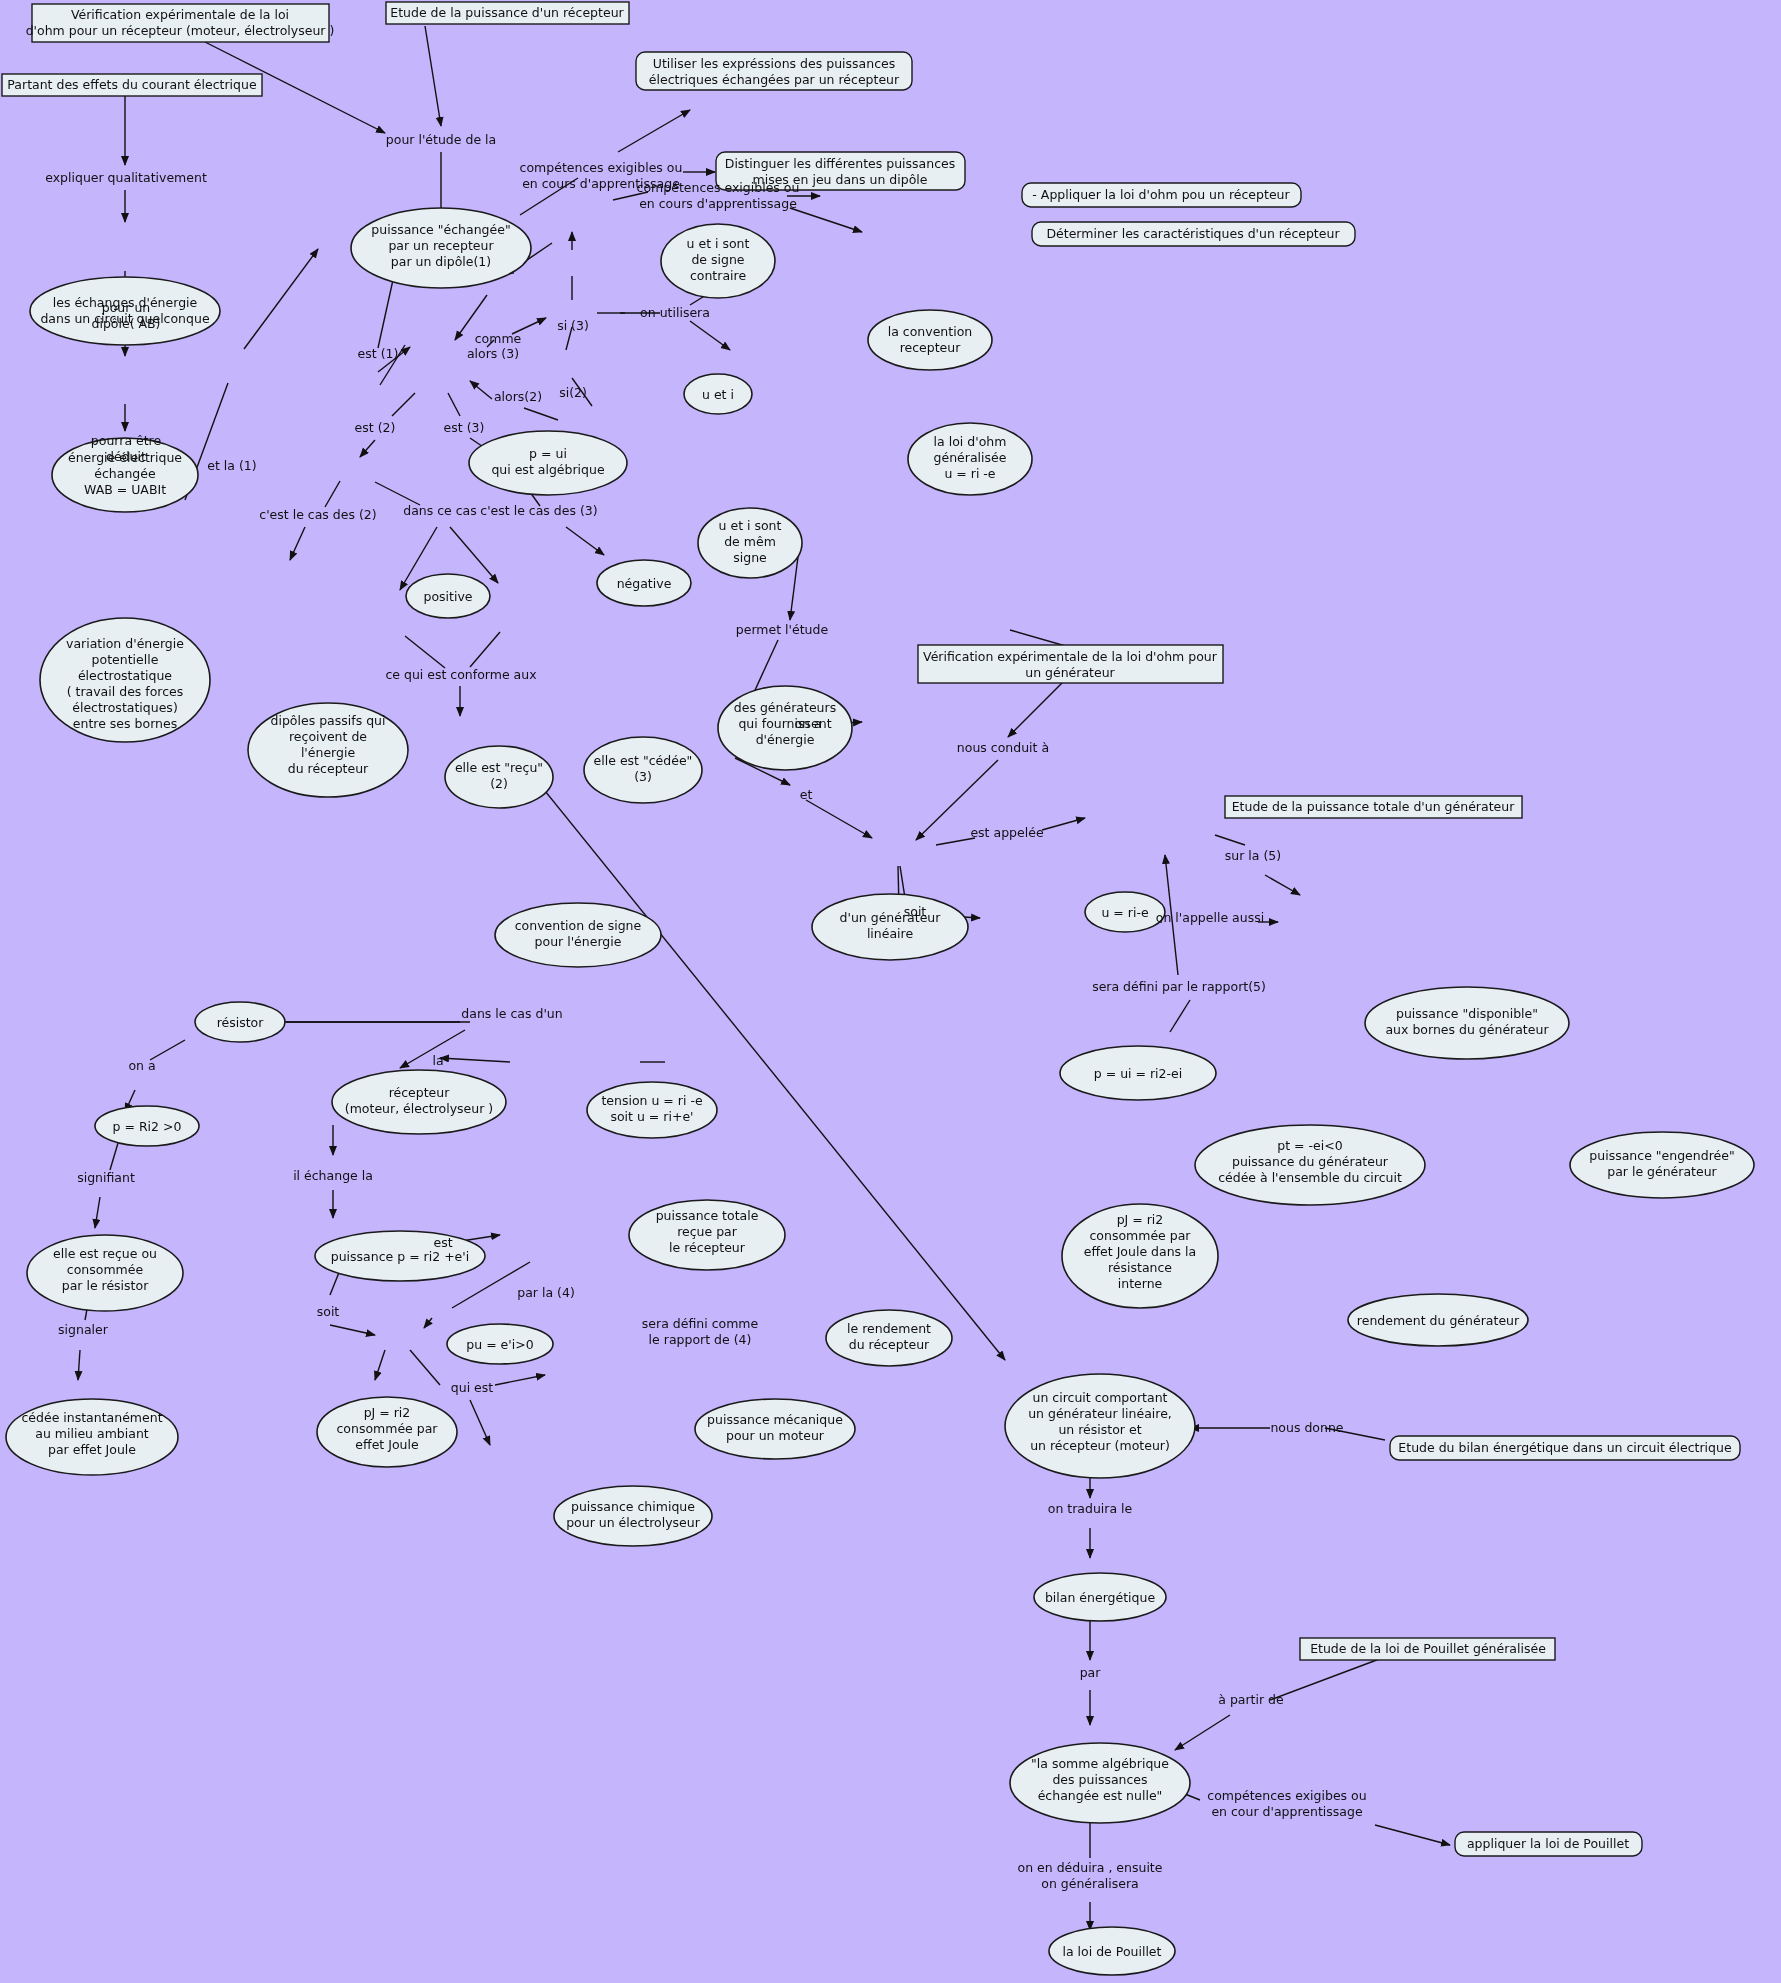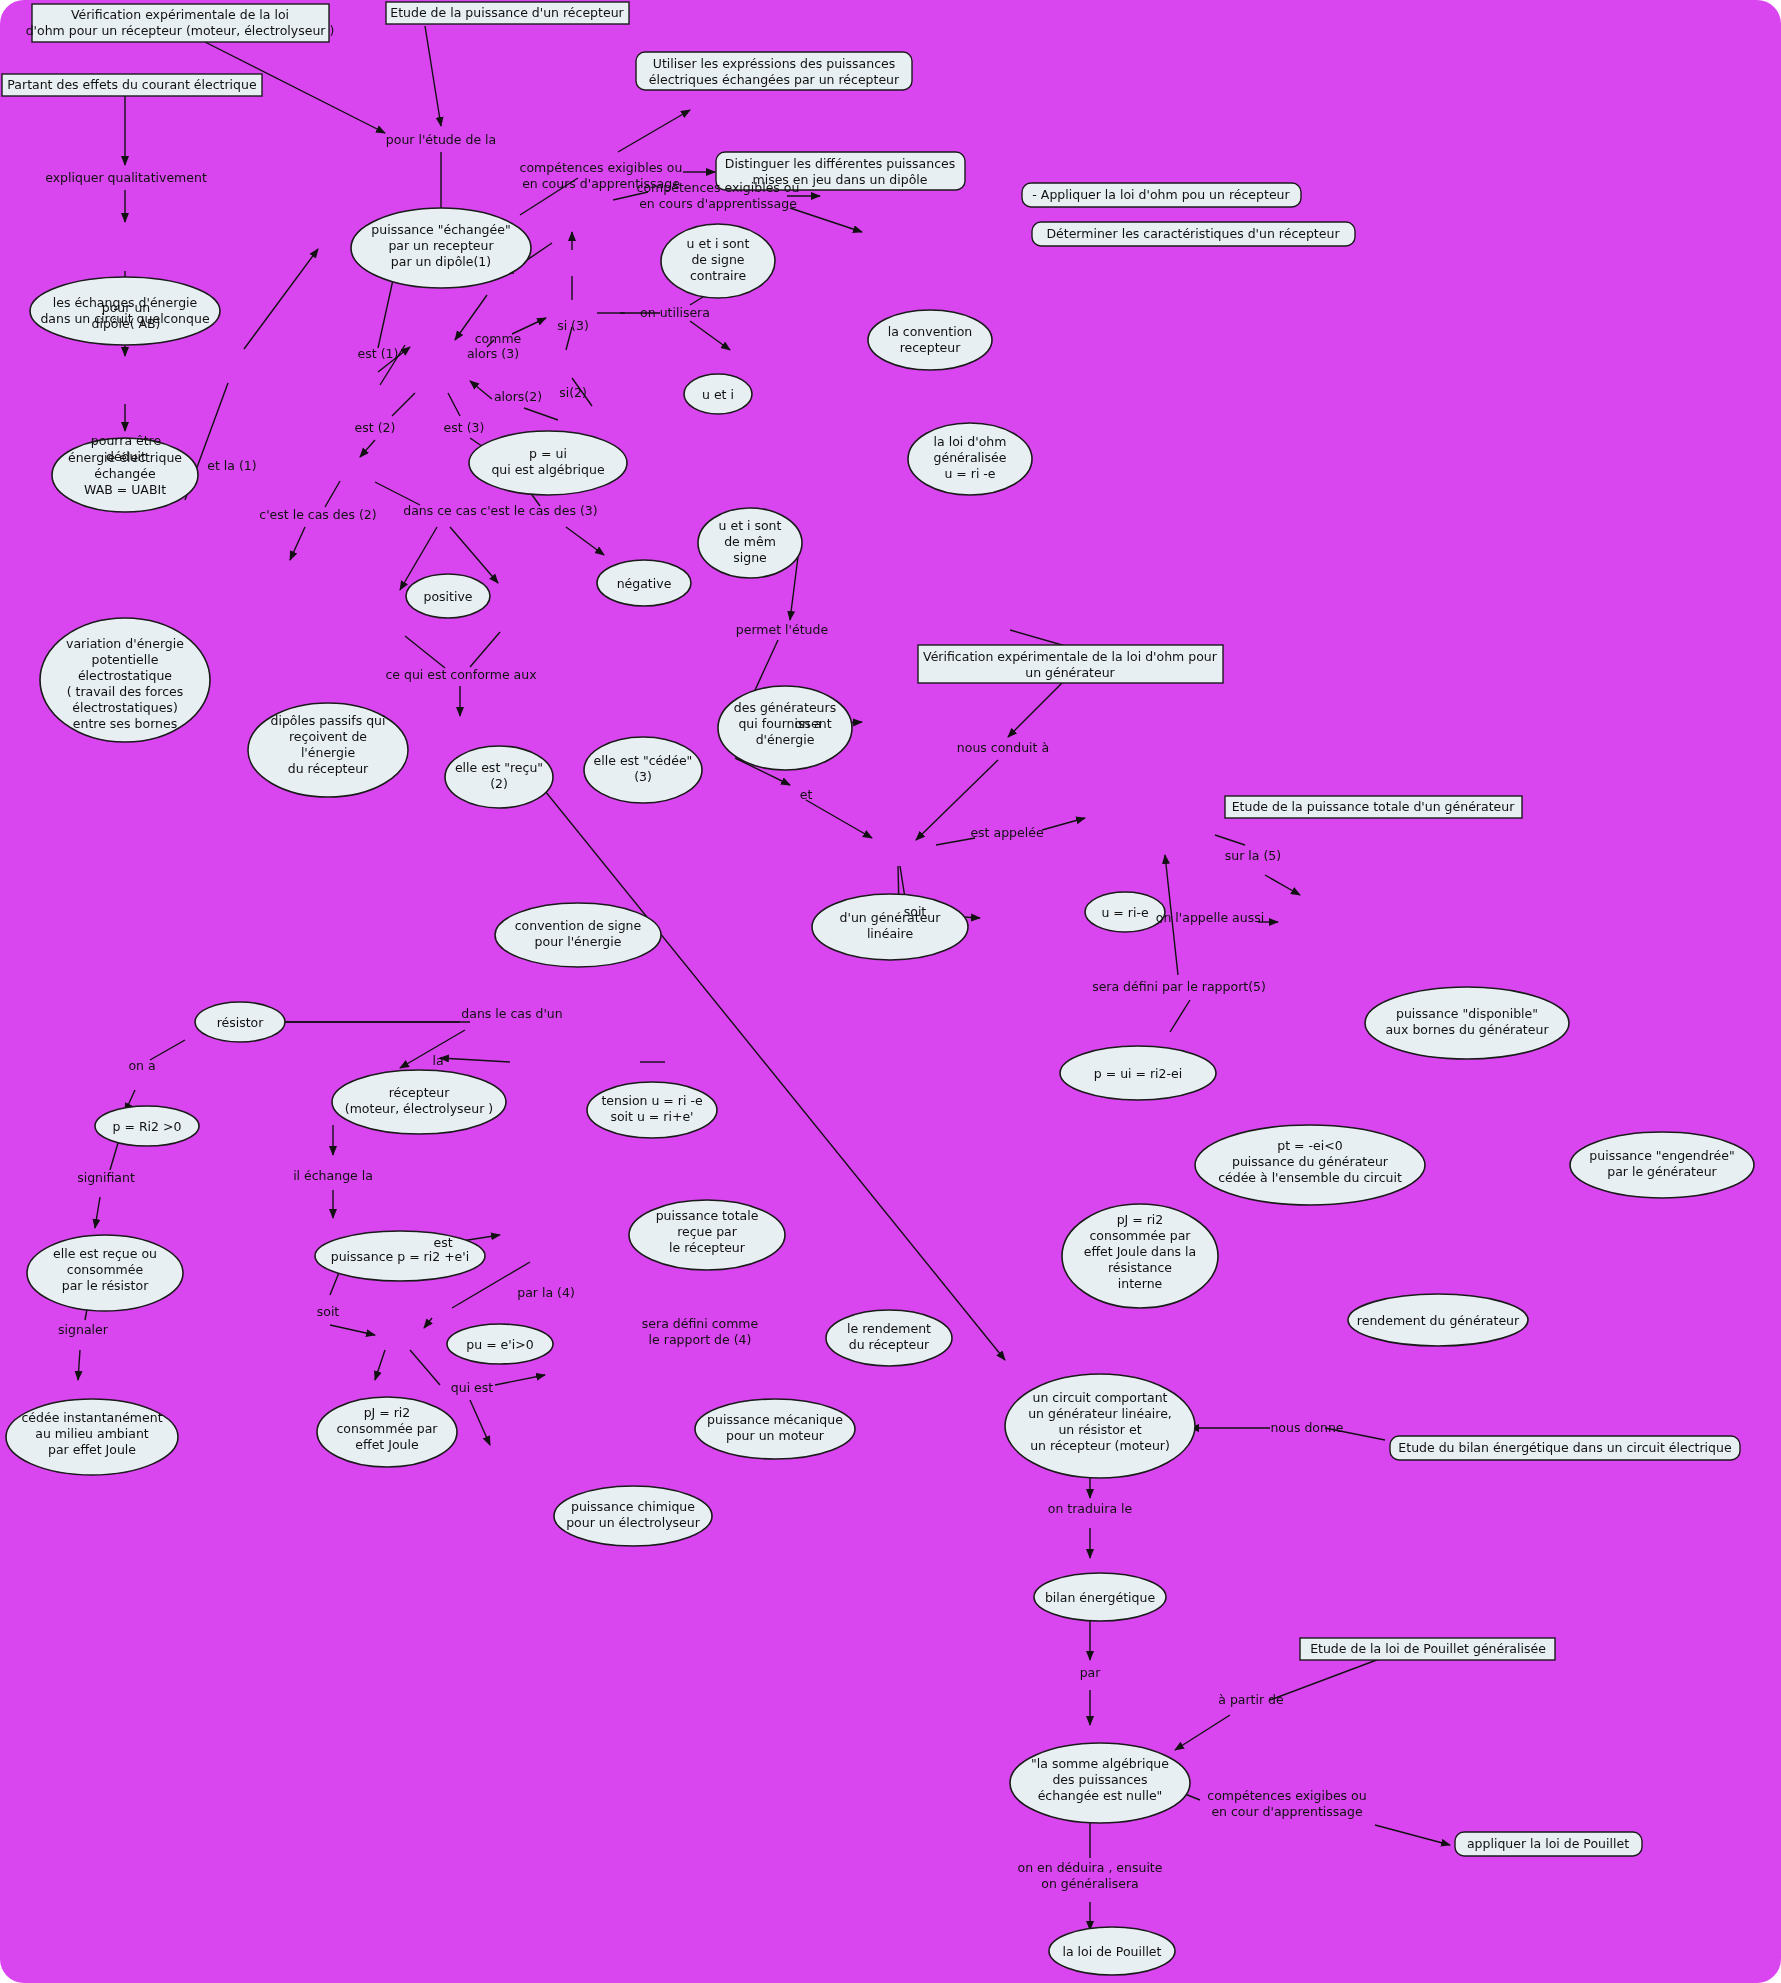--- a/index.html
+++ b/index.html
@@ -1,17 +1,17 @@
 <!DOCTYPE html>
 <html><head>
 <meta charset="utf-8">
 <style>
   html,body{margin:0;padding:0;background:#ffffff;}
-  #stage{position:relative;width:1781px;height:1983px;background:#d946ef;
-         font-family:"DejaVu Sans","Liberation Sans",sans-serif;border-radius:24px;}
+  #stage{position:relative;width:1781px;height:1983px;background:#c4b5fd;
+         font-family:"DejaVu Sans","Liberation Sans",sans-serif;}
   svg#map{position:absolute;left:0;top:0;width:1781px;height:1983px;}
   .nodeEllipse{fill:#e8eff2;stroke:#1a1a1a;stroke-width:1.6;}
   .nodeBox{fill:#e8eff2;stroke:#1a1a1a;stroke-width:1.4;}
   .nodeBoxRound{fill:#e8eff2;stroke:#1a1a1a;stroke-width:1.4;rx:9;ry:9;}
   .edge{stroke:#111;stroke-width:1.4;fill:none;}
   .nodeTxt{font-size:12.5px;fill:#111;text-anchor:middle;
            font-family:"DejaVu Sans","Liberation Sans",sans-serif;}
   .boxTxt{font-size:12.5px;fill:#111;text-anchor:middle;
           font-family:"DejaVu Sans","Liberation Sans",sans-serif;}
   .linkTxt{font-size:12.5px;fill:#111;text-anchor:middle;

